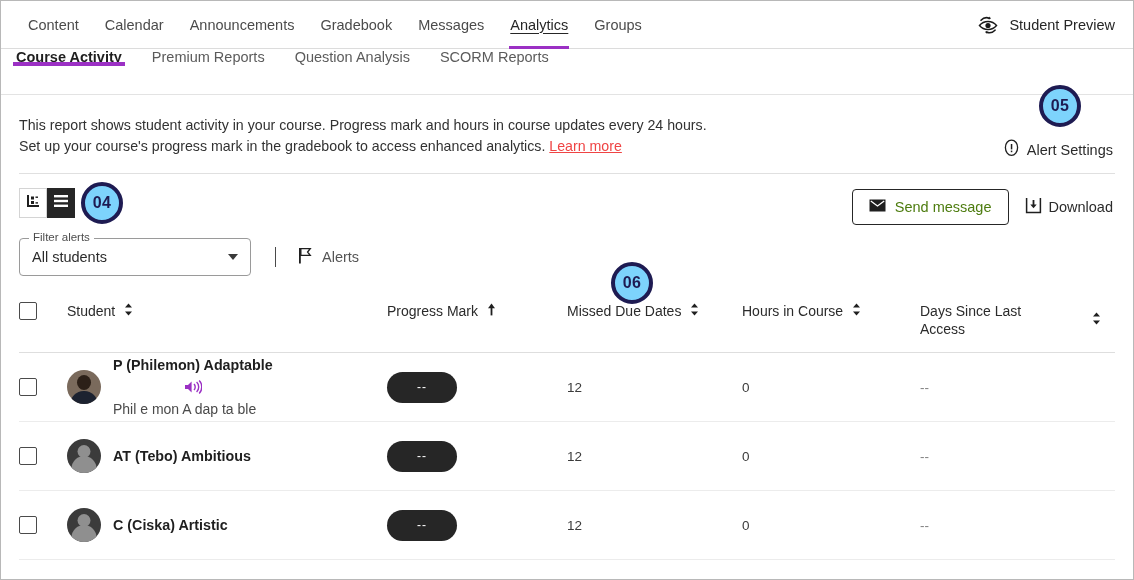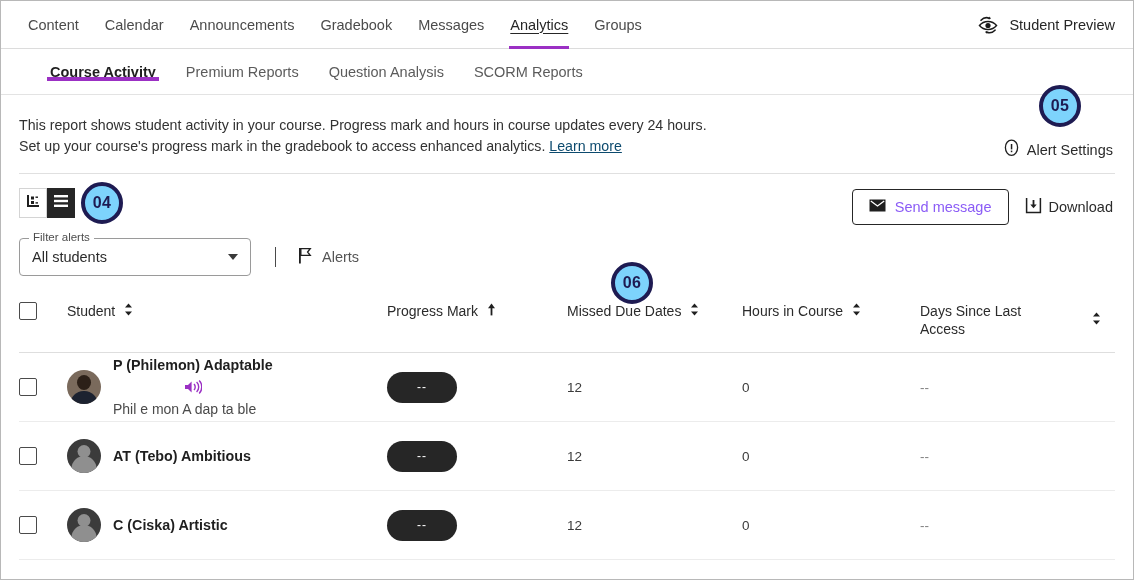--- a/index.html
+++ b/index.html
@@ -49,22 +49,21 @@
     font-size: 14.5px;
     color: #262626;
     cursor: pointer;
   }
   .preview-icon { width: 26px; height: 20px; display: block; }
 
   
   .subnav {
     height: 46px;
     border-bottom: 1px solid #e3e3e3;
-    display: flex; align-items: center;
-    padding-left: 34px;
+    display: flex; align-items: flex-start;
   }
   .subnav-item {
     display: flex; align-items: center;
     padding: 0 15px;
     font-size: 14.5px;
     color: #5b5b5b;
     position: relative;
     cursor: pointer;
     white-space: nowrap;
   }
@@ -79,21 +78,21 @@
   
   .desc-wrap {
     padding: 20px 20px 0 18px;
     position: relative;
   }
   .desc-line {
     font-size: 14.2px;
     color: #323232;
     line-height: 21px;
   }
-  .desc-link { color: #0c4a6e; text-decoration: underline; cursor: pointer; }
+  .desc-link { color: #ef4444; text-decoration: underline; cursor: pointer; }
 
   
   .badge {
     position: absolute;
     width: 42px; height: 42px;
     border-radius: 50%;
     border: 4px solid #1e1b52;
     background: #7dd3fc;
     color: #1e1b52;
     font-size: 16px;
@@ -140,21 +139,21 @@
     margin-left: auto;
     display: flex; align-items: center; gap: 14px;
   }
   .btn-outline {
     display: flex; align-items: center; gap: 9px;
     border: 1px solid #262626;
     border-radius: 4px;
     background: #fff;
     padding: 9px 16px;
     font-size: 14.5px;
-    color: #8b5cf6;
+    color: #4d7c0f;
     cursor: pointer;
     white-space: nowrap;
   }
   .btn-plain {
     display: flex; align-items: center; gap: 7px;
     background: none; border: none;
     font-size: 14.5px;
     color: #2b2b2b;
     cursor: pointer;
     padding: 9px 2px;

